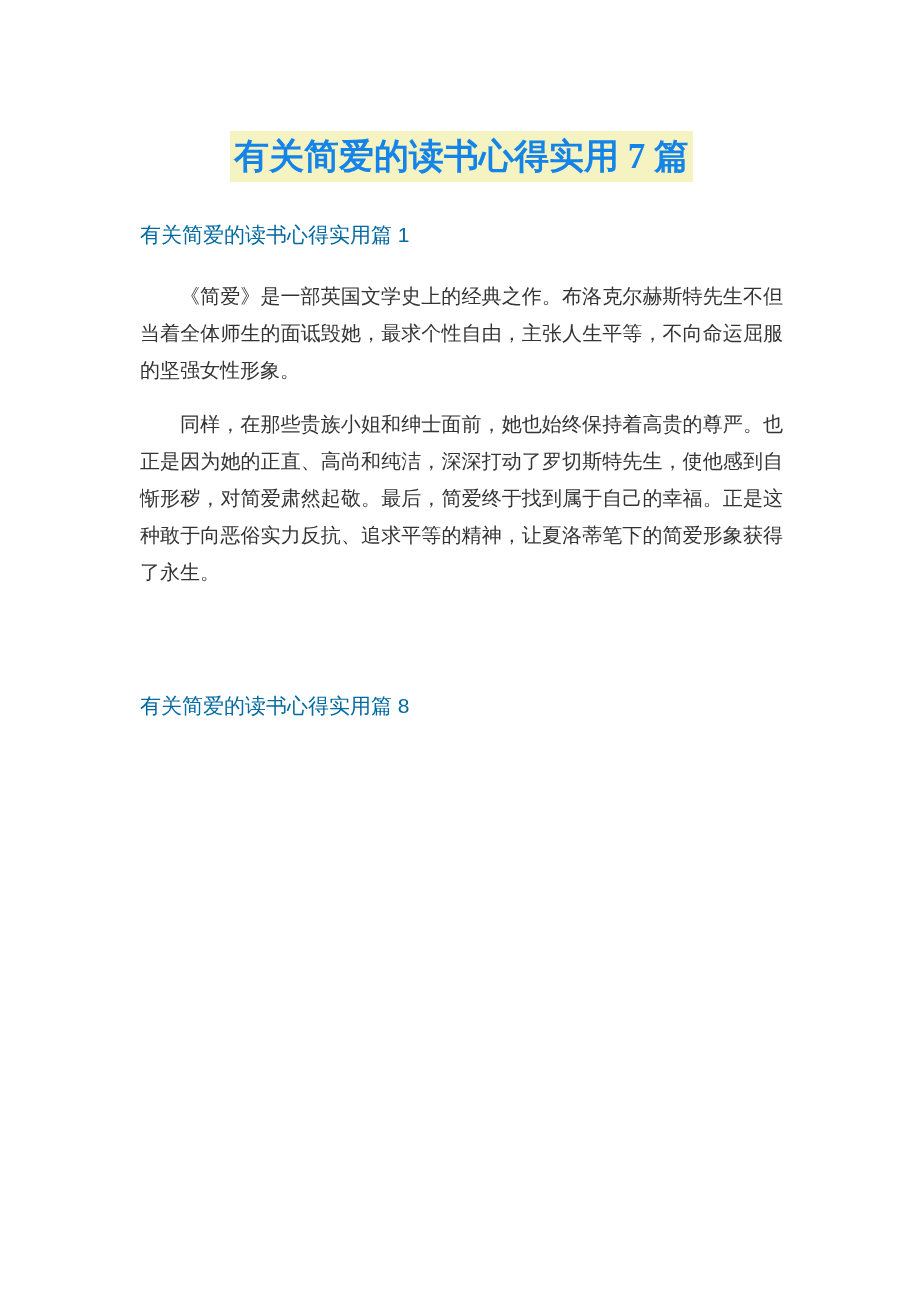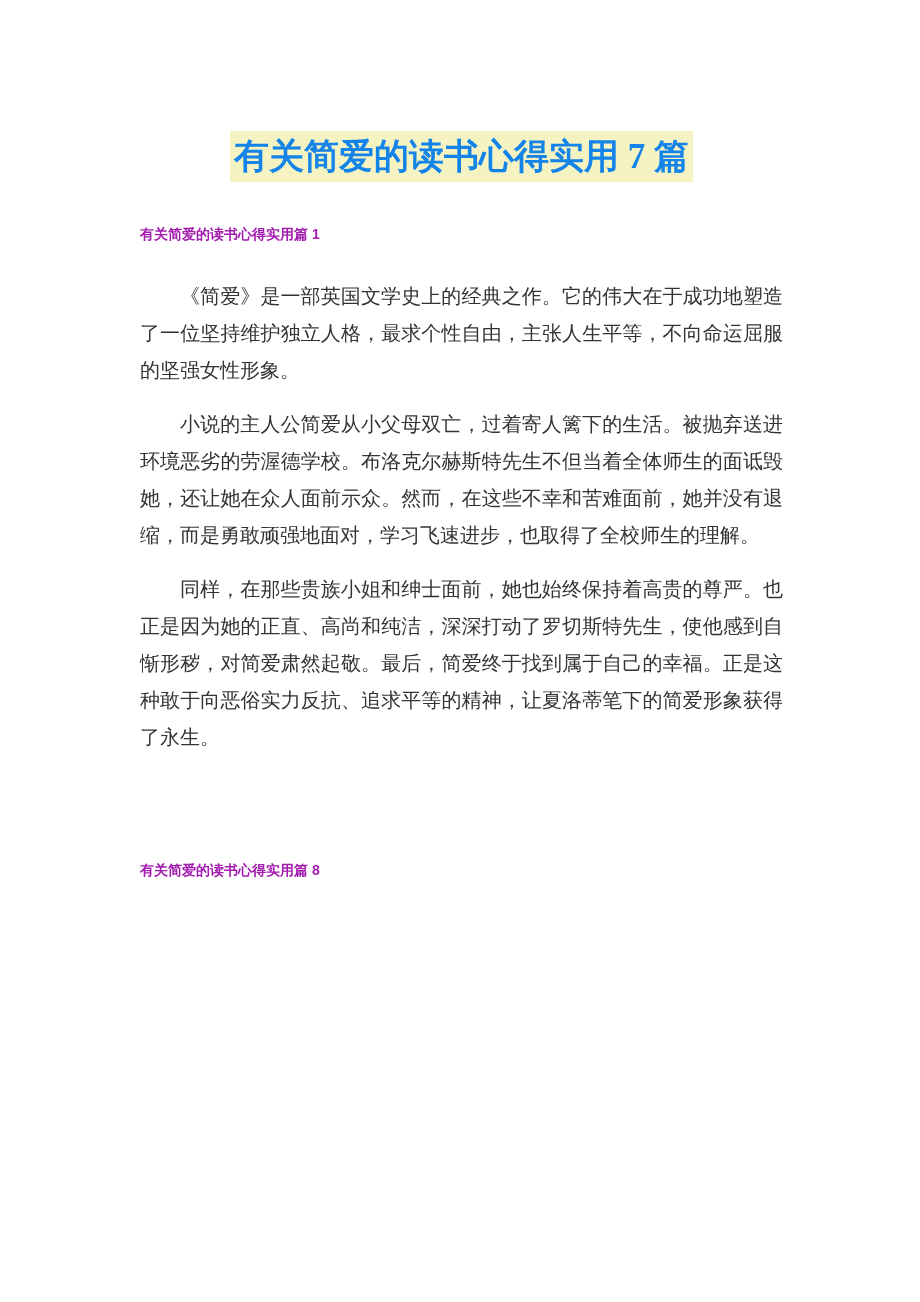--- a/index.html
+++ b/index.html
@@ -26,24 +26,24 @@
     line-height: 52px;
     white-space: nowrap;
   }
   .title-highlight {
     background: #f6f3c3;
     color: #1484e8;
     padding: 6px 4px;
   }
   .sec-heading {
     font-family: "Liberation Sans", "DejaVu Sans", sans-serif;
-    font-weight: bold;
-    font-size: 14px;
+    font-weight: normal;
+    font-size: 21px;
     line-height: 37px;
-    color: #a21caf;
+    color: #0369a1;
     margin: 0 0 25px 0;
   }
   .sec-heading.h-second {
     margin-top: 96px;
   }
   .body-para {
     font-family: "Liberation Serif", "DejaVu Serif", serif;
     font-size: 20px;
     line-height: 37px;
     color: #333333;
@@ -54,23 +54,22 @@
 </style>
 </head>
 <body>
 
 <div class="page">
 
   <h1 class="doc-title"><span class="title-highlight">有关简爱的读书心得实用 7 篇</span></h1>
 
   <h2 class="sec-heading h-first">有关简爱的读书心得实用篇 1</h2>
 
-  <p class="body-para">《简爱》是一部英国文学史上的经典之作。它的伟大在于成功地塑造了一位坚持维护独立人格，最求个性自由，主张人生平等，不向命运屈服的坚强女性形象。</p>
+  <p class="body-para">《简爱》是一部英国文学史上的经典之作。布洛克尔赫斯特先生不但当着全体师生的面诋毁她，最求个性自由，主张人生平等，不向命运屈服的坚强女性形象。</p>
 
-  <p class="body-para">小说的主人公简爱从小父母双亡，过着寄人篱下的生活。被抛弃送进环境恶劣的劳渥德学校。布洛克尔赫斯特先生不但当着全体师生的面诋毁她，还让她在众人面前示众。然而，在这些不幸和苦难面前，她并没有退缩，而是勇敢顽强地面对，学习飞速进步，也取得了全校师生的理解。</p>
 
   <p class="body-para">同样，在那些贵族小姐和绅士面前，她也始终保持着高贵的尊严。也正是因为她的正直、高尚和纯洁，深深打动了罗切斯特先生，使他感到自惭形秽，对简爱肃然起敬。最后，简爱终于找到属于自己的幸福。正是这种敢于向恶俗实力反抗、追求平等的精神，让夏洛蒂笔下的简爱形象获得了永生。</p>
 
   <h2 class="sec-heading h-second">有关简爱的读书心得实用篇 8</h2>
 
 
 
 </div>
 
 </body></html>

